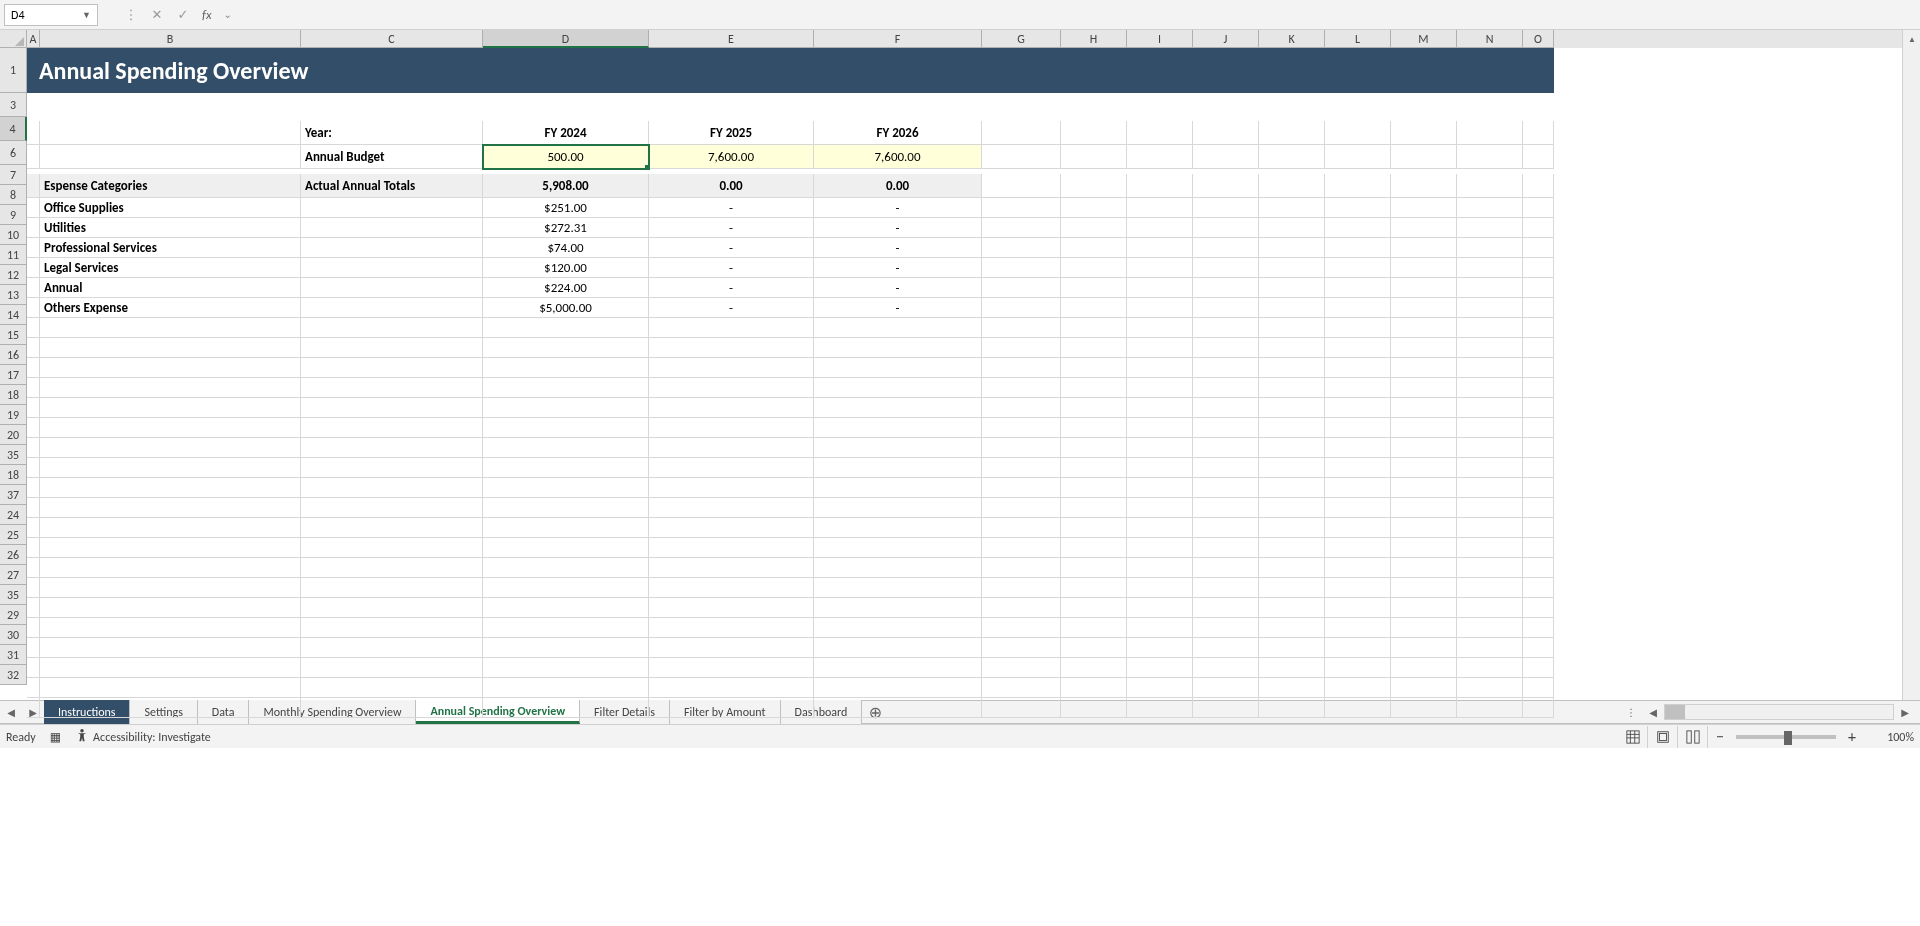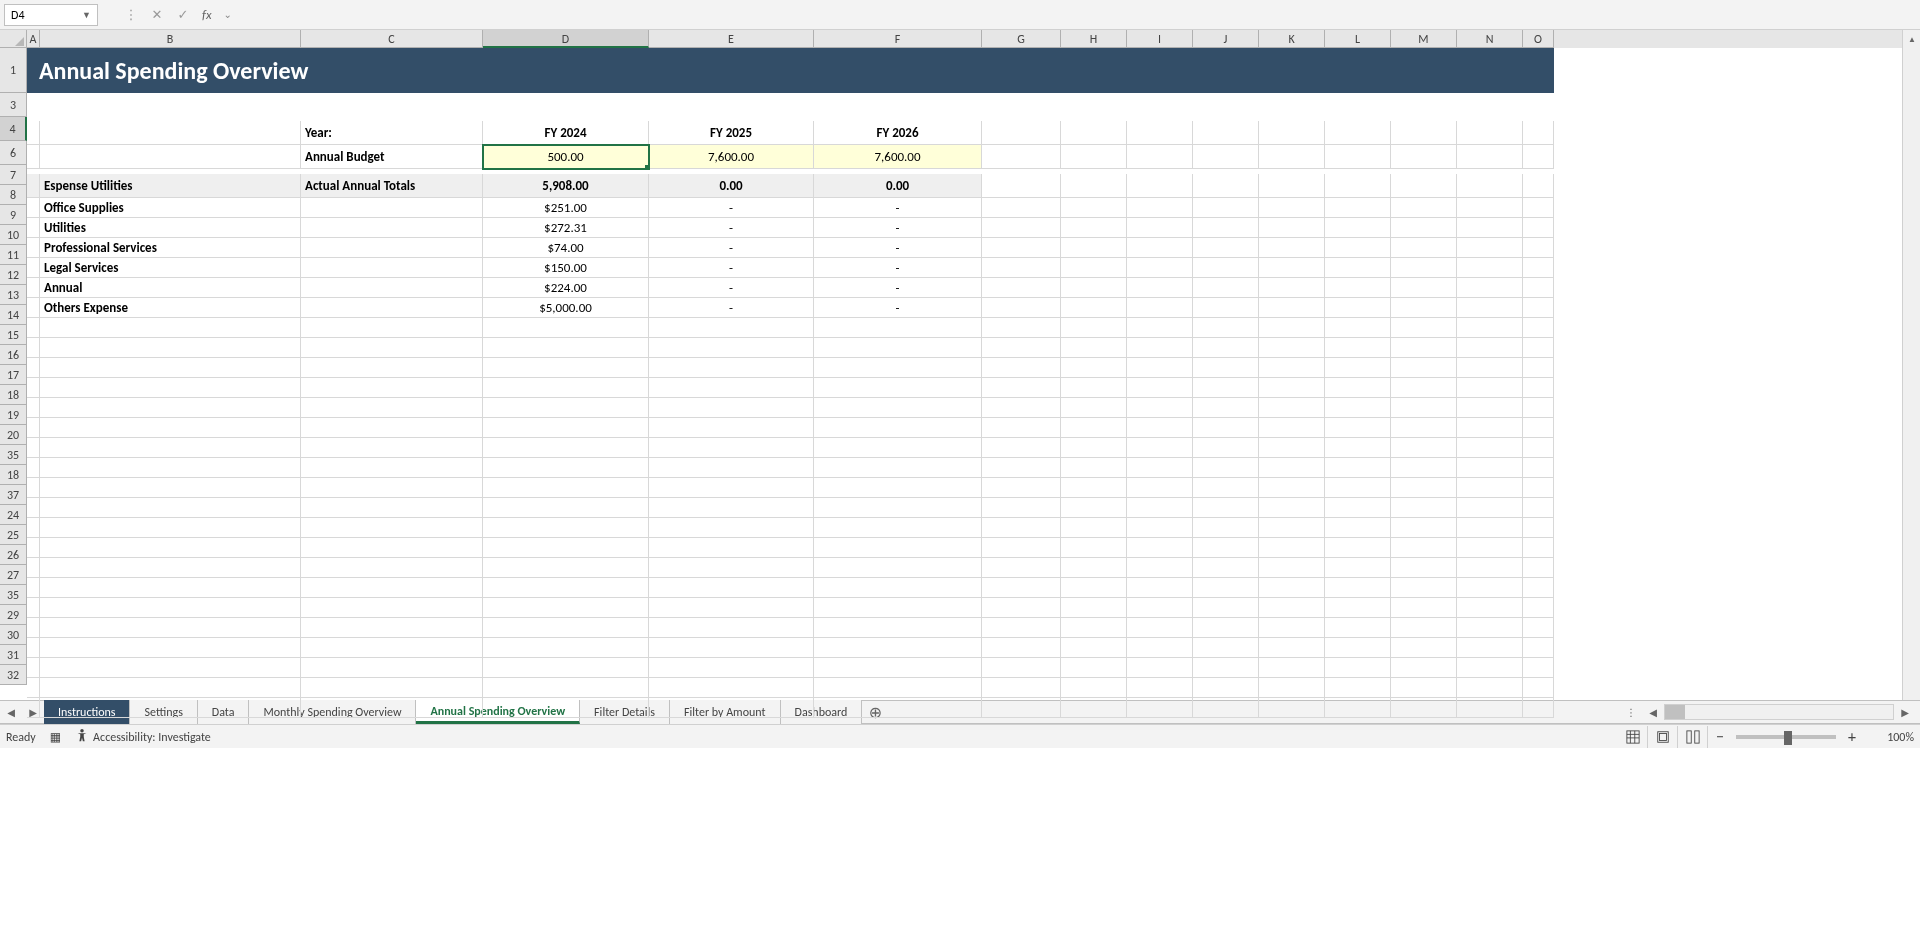--- a/index.html
+++ b/index.html
@@ -428,21 +428,21 @@
         <div class="cell " style="width: 66px;"></div>
         <div class="cell " style="width: 66px;"></div>
         <div class="cell " style="width: 66px;"></div>
         <div class="cell " style="width: 66px;"></div>
         <div class="cell " style="width: 66px;"></div>
         <div class="cell " style="width: 31px;"></div>
       </div>
       <div class="thin-divider-h"></div>
       <div class="row" style="height: 24px;">
         <div class="cell hl-grey" style="width: 13px;"></div>
-        <div class="cell bold hl-grey" style="width: 261px;">Espense Utilities</div>
+        <div class="cell bold hl-grey" style="width: 261px;">Espense Categories</div>
         <div class="cell bold hl-grey" style="width: 182px;">Actual Annual Totals</div>
         <div class="cell bold ctr hl-grey" style="width: 166px;">5,908.00</div>
         <div class="cell bold ctr hl-grey" style="width: 165px;">0.00</div>
         <div class="cell bold ctr hl-grey" style="width: 168px;">0.00</div>
         <div class="cell " style="width: 79px;"></div>
         <div class="cell " style="width: 66px;"></div>
         <div class="cell " style="width: 66px;"></div>
         <div class="cell " style="width: 66px;"></div>
         <div class="cell " style="width: 66px;"></div>
         <div class="cell " style="width: 66px;"></div>
@@ -498,21 +498,21 @@
         <div class="cell " style="width: 66px;"></div>
         <div class="cell " style="width: 66px;"></div>
         <div class="cell " style="width: 66px;"></div>
         <div class="cell " style="width: 66px;"></div>
         <div class="cell " style="width: 31px;"></div>
       </div>
       <div class="row" style="height: 20px;">
         <div class="cell " style="width: 13px;"></div>
         <div class="cell bold" style="width: 261px;">Legal Services</div>
         <div class="cell " style="width: 182px;"></div>
-        <div class="cell ctr" style="width: 166px;">$150.00</div>
+        <div class="cell ctr" style="width: 166px;">$120.00</div>
         <div class="cell ctr" style="width: 165px;">-</div>
         <div class="cell ctr" style="width: 168px;">-</div>
         <div class="cell " style="width: 79px;"></div>
         <div class="cell " style="width: 66px;"></div>
         <div class="cell " style="width: 66px;"></div>
         <div class="cell " style="width: 66px;"></div>
         <div class="cell " style="width: 66px;"></div>
         <div class="cell " style="width: 66px;"></div>
         <div class="cell " style="width: 66px;"></div>
         <div class="cell " style="width: 66px;"></div>

